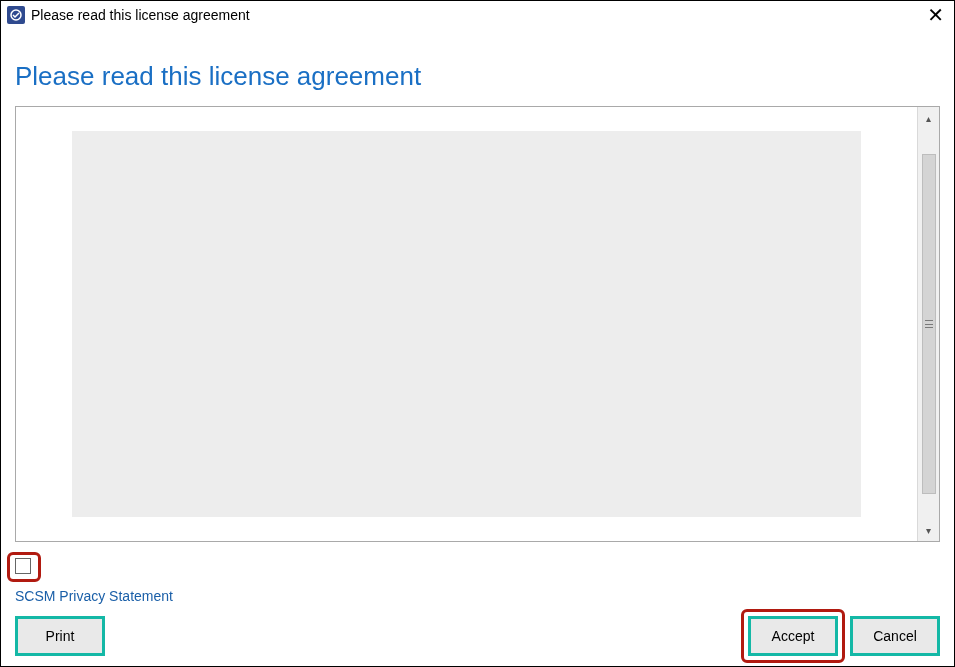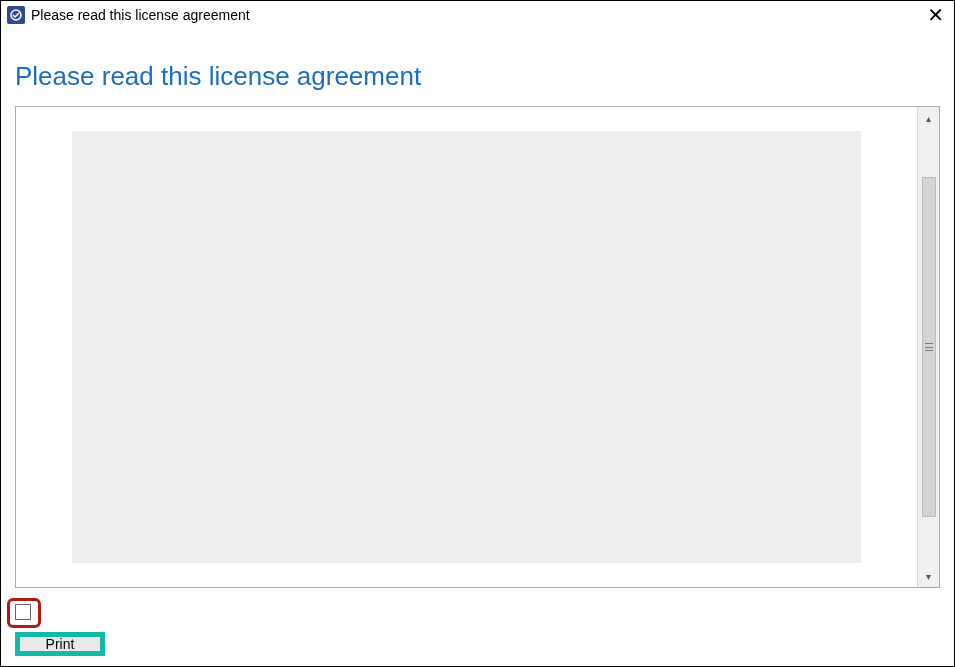--- a/index.html
+++ b/index.html
@@ -168,23 +168,23 @@
       align-items: center;
       margin-top: 12px;
     }
     .button-row .right {
       display: flex;
       align-items: center;
       gap: 12px;
     }
     .btn {
       min-width: 90px;
-      height: 24px;
+      height: 40px;
       background: #e9e9e9;
-      border: 5px solid #14b8a6;
+      border: 3px solid #14b8a6;
       font-size: 14px;
       cursor: pointer;
       display: inline-flex;
       align-items: center;
       justify-content: center;
       padding: 0 14px;
     }
     .accept-wrap {
       position: relative;
       display: inline-block;
@@ -234,17 +234,25 @@
       </div>
       <div class="scroll-arrow">▾</div>
     </div>
   </div>
 
   <div class="agree-row">
     <div class="highlight-checkbox"></div>
     <span class="checkbox"></span>
   </div>
 
+  <a class="privacy-link">SCSM Privacy Statement</a>
 
   <div class="button-row">
     <button class="btn">Print</button>
+    <div class="right">
+      <span class="accept-wrap">
+        <button class="btn">Accept</button>
+        <span class="highlight-accept"></span>
+      </span>
+      <button class="btn">Cancel</button>
+    </div>
   </div>
 </div>
 
 </body></html>

